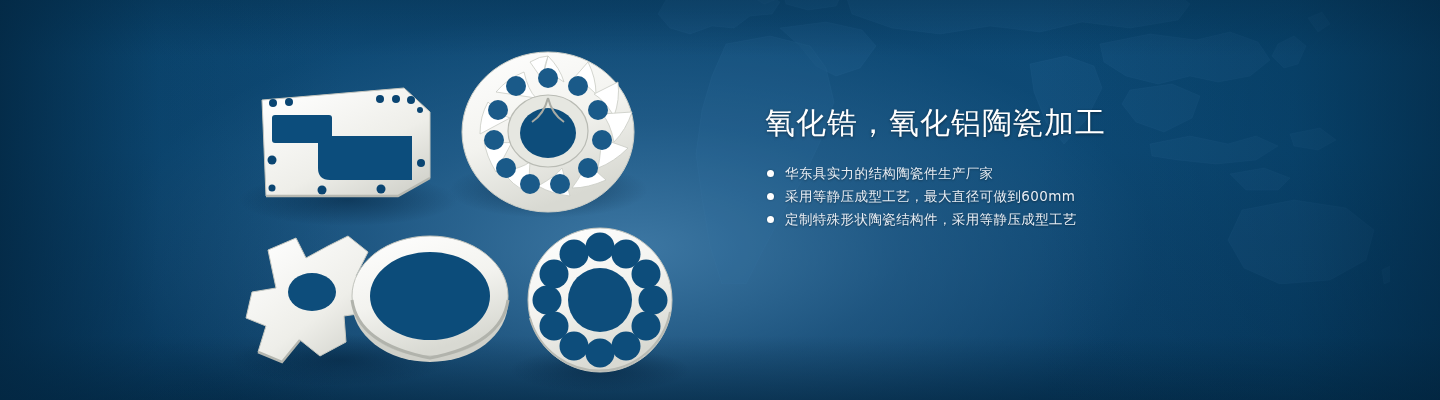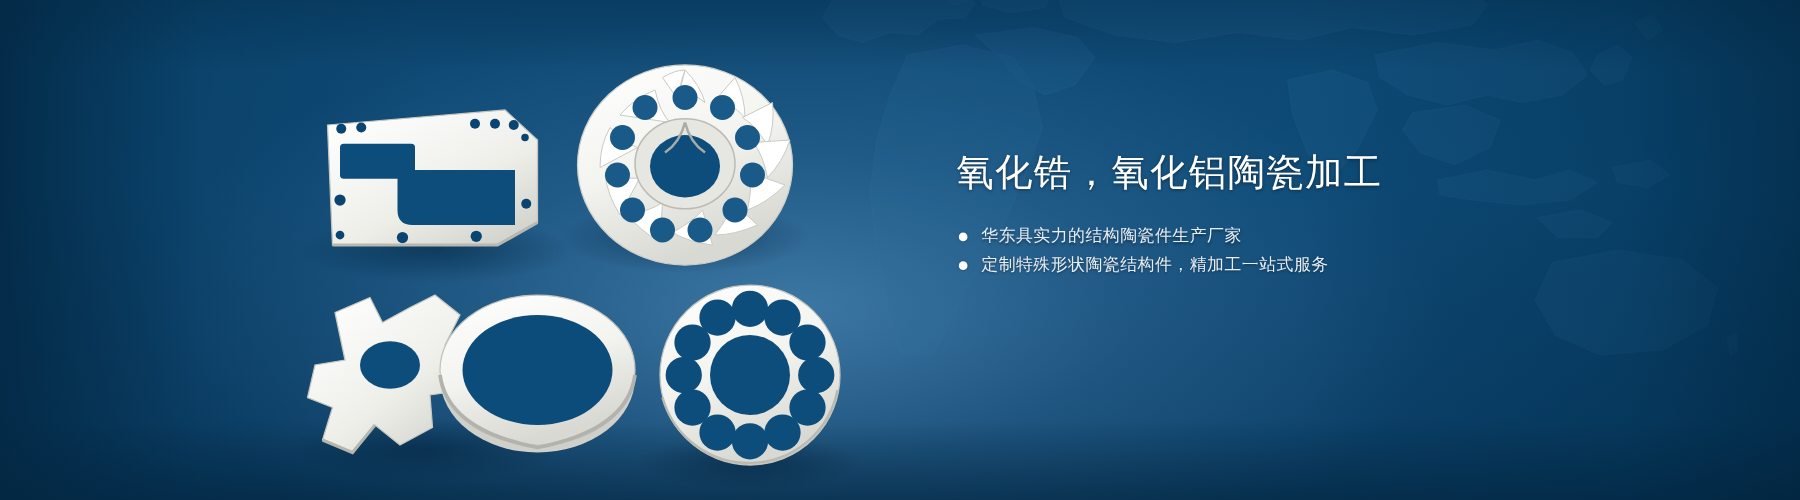--- a/index.html
+++ b/index.html
@@ -47,21 +47,21 @@
     pointer-events:none;
   }
   .world-map svg { width:100%; height:100%; display:block; }
 
   
   .parts { position:absolute; left:0; top:0; width:760px; height:400px; }
   .parts svg { width:100%; height:100%; display:block; }
 
   
   .copy {
-    position:absolute; left:765px; top:120px; width:640px;
+    position:absolute; left:765px; top:104px; width:640px;
   }
   .headline {
     color:#ffffff;
     font-size:30px;
     line-height:38px;
     letter-spacing:1px;
     font-weight:normal;
     text-shadow:0 1px 3px rgba(0,0,0,0.45);
     white-space:nowrap;
   }
@@ -315,23 +315,27 @@
 
     <div class="headline">氧化锆，氧化铝陶瓷加工</div>
 
     <ul class="bullets">
 
       <li class="bullet">
         <span class="dot"></span>
         <span class="bullet-text">华东具实力的结构陶瓷件生产厂家</span>
       </li>
 
-
       <li class="bullet">
         <span class="dot"></span>
-        <span class="bullet-text">定制特殊形状陶瓷结构件，精加工一站式服务</span>
+        <span class="bullet-text">采用等静压成型工艺，最大直径可做到600mm</span>
+      </li>
+
+      <li class="bullet">
+        <span class="dot"></span>
+        <span class="bullet-text">定制特殊形状陶瓷结构件，采用等静压成型工艺</span>
       </li>
 
 
     </ul>
   </div>
 
 </div>
 
 </body></html>

